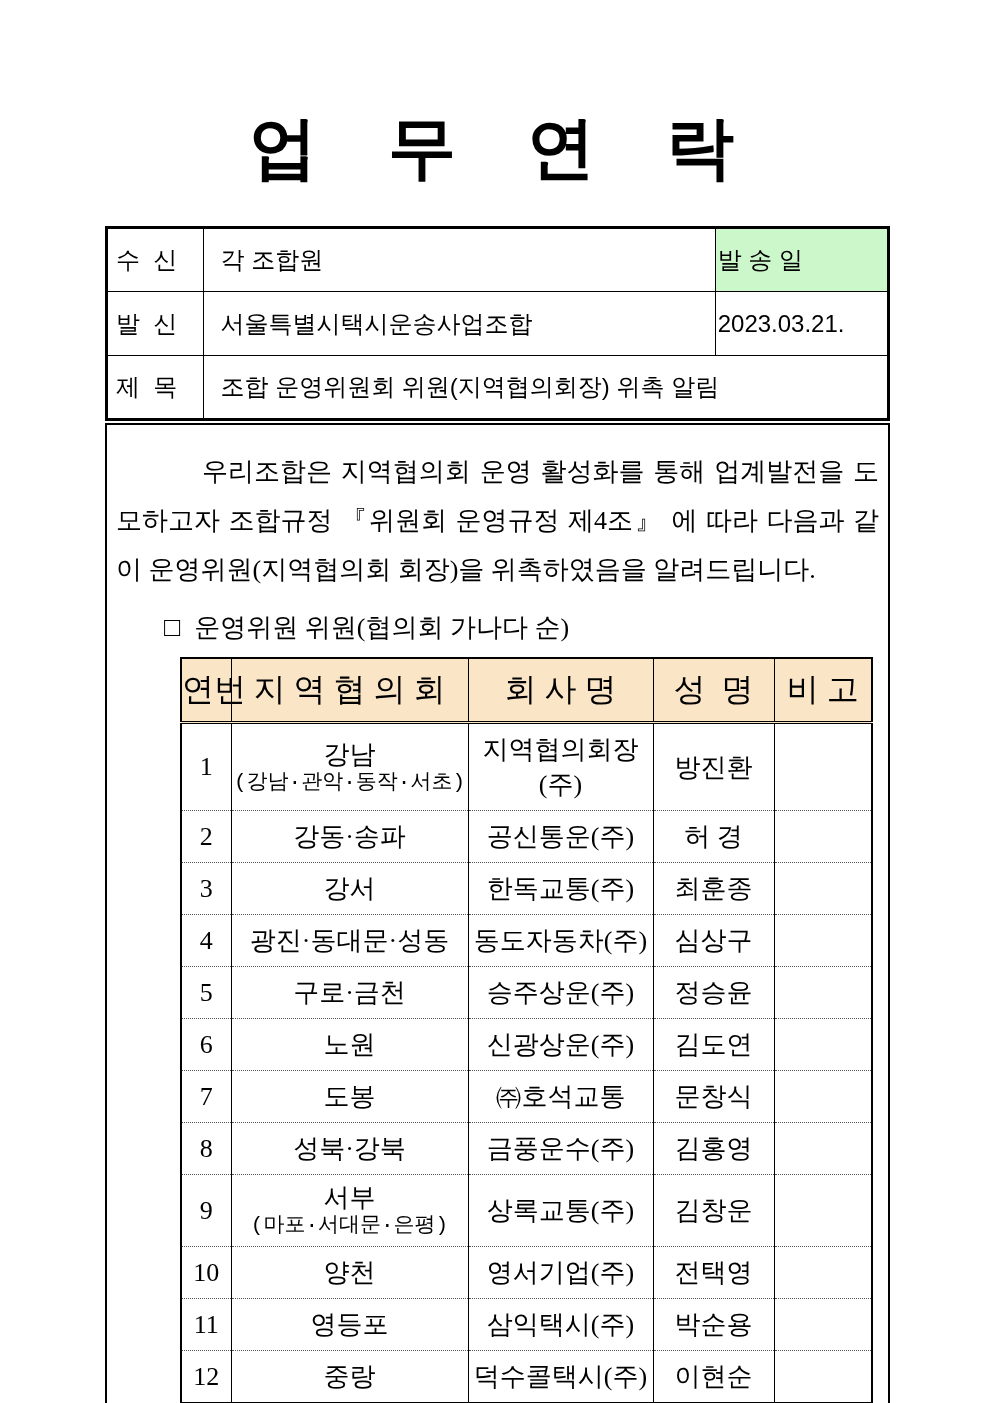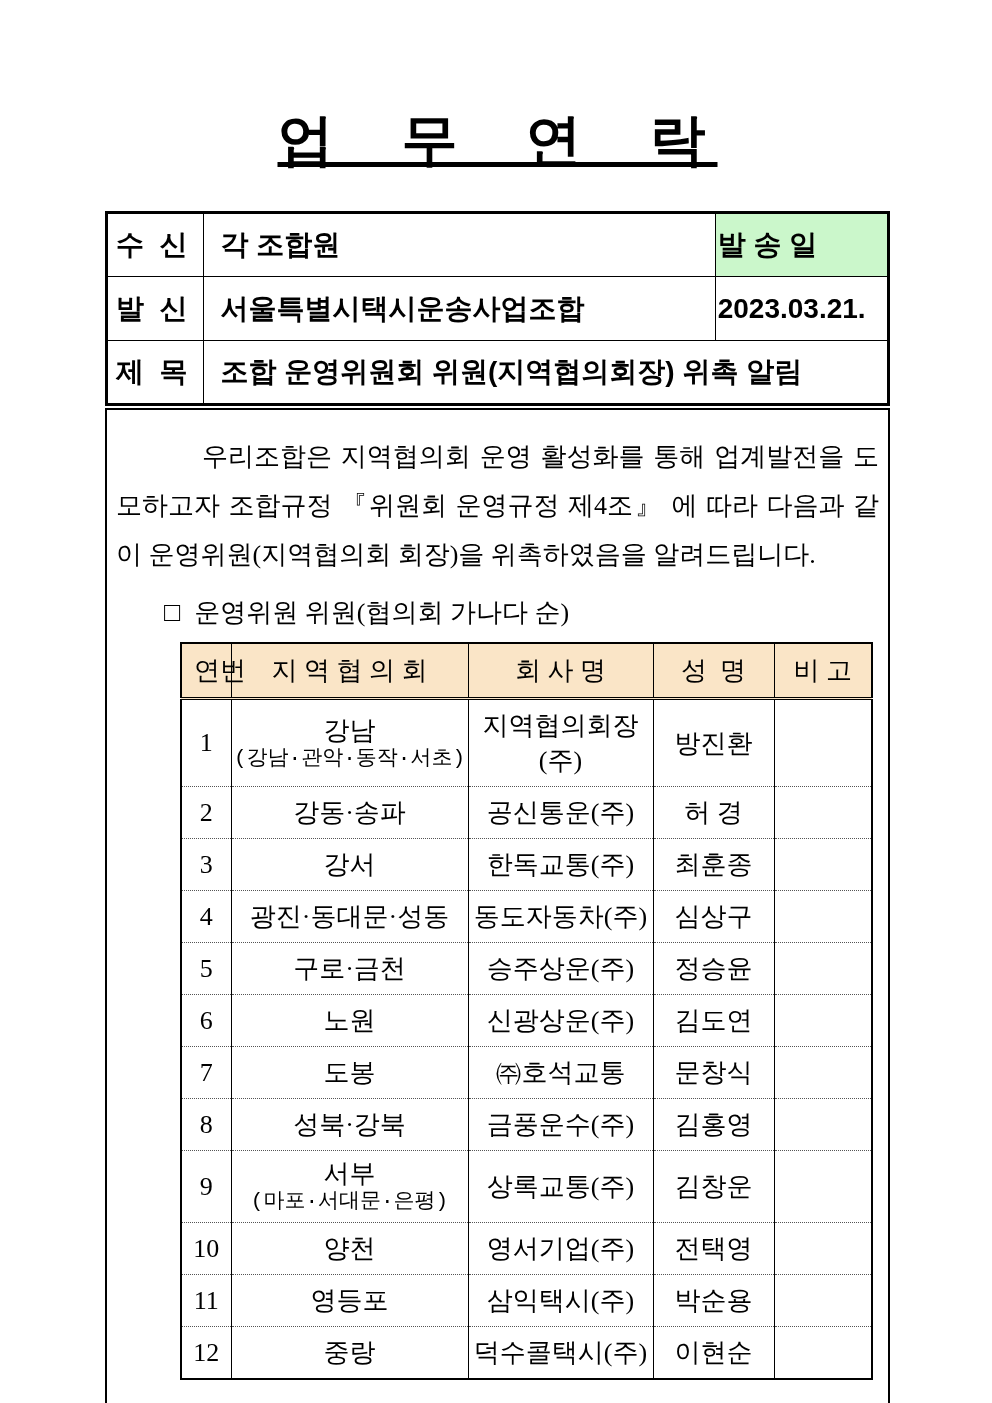--- a/index.html
+++ b/index.html
@@ -11,41 +11,40 @@
     font-family: "Liberation Serif", "DejaVu Serif", serif;
   }
   .page {
     width: 785px;
     margin: 0 0 0 105px;
   }
   
   .doc-title {
     margin: 103px 0 32px 0;
     text-align: center;
-    font-size: 56px;
+    font-size: 68px;
     font-weight: bold;
     letter-spacing: 12px;
     word-spacing: 30px;
     font-family: "Liberation Serif", "DejaVu Serif", serif;
     white-space: nowrap;
-    text-decoration: underline;
   }
   
   table.header-table {
     width: 785px;
     border-collapse: collapse;
     border: 3px solid #000;
     table-layout: fixed;
   }
   table.header-table td {
     border: 1px solid #000;
     height: 64px;
     font-family: "Liberation Sans", "DejaVu Sans", sans-serif;
-    font-weight: bold;
-    font-size: 28px;
+    font-weight: normal;
+    font-size: 24px;
     vertical-align: middle;
   }
   td.h-label {
     width: 90px;
     border-right: 2px solid #000;
     padding: 0 8px;
     white-space: pre;
   }
   td.h-value {
     width: 472px;
@@ -94,22 +93,22 @@
     border: 2px solid #000;
     table-layout: fixed;
     text-align: center;
     font-size: 26px;
   }
   table.committee-table th {
     background: #fae5c7;
     border-left: 1px solid #000;
     border-bottom: 3px double #000;
     font-weight: normal;
-    font-size: 26px;
-    padding: 9px 12px;
+    font-size: 32px;
+    padding: 9px 0;
     white-space: pre;
     margin-top: 12px;
   }
   table.committee-table td {
     border-left: 1px solid #000;
     border-top: 1px dotted #555;
     padding: 8px 0;
     vertical-align: middle;
   }
   table.committee-table tr.first-row td { border-top: none; }

